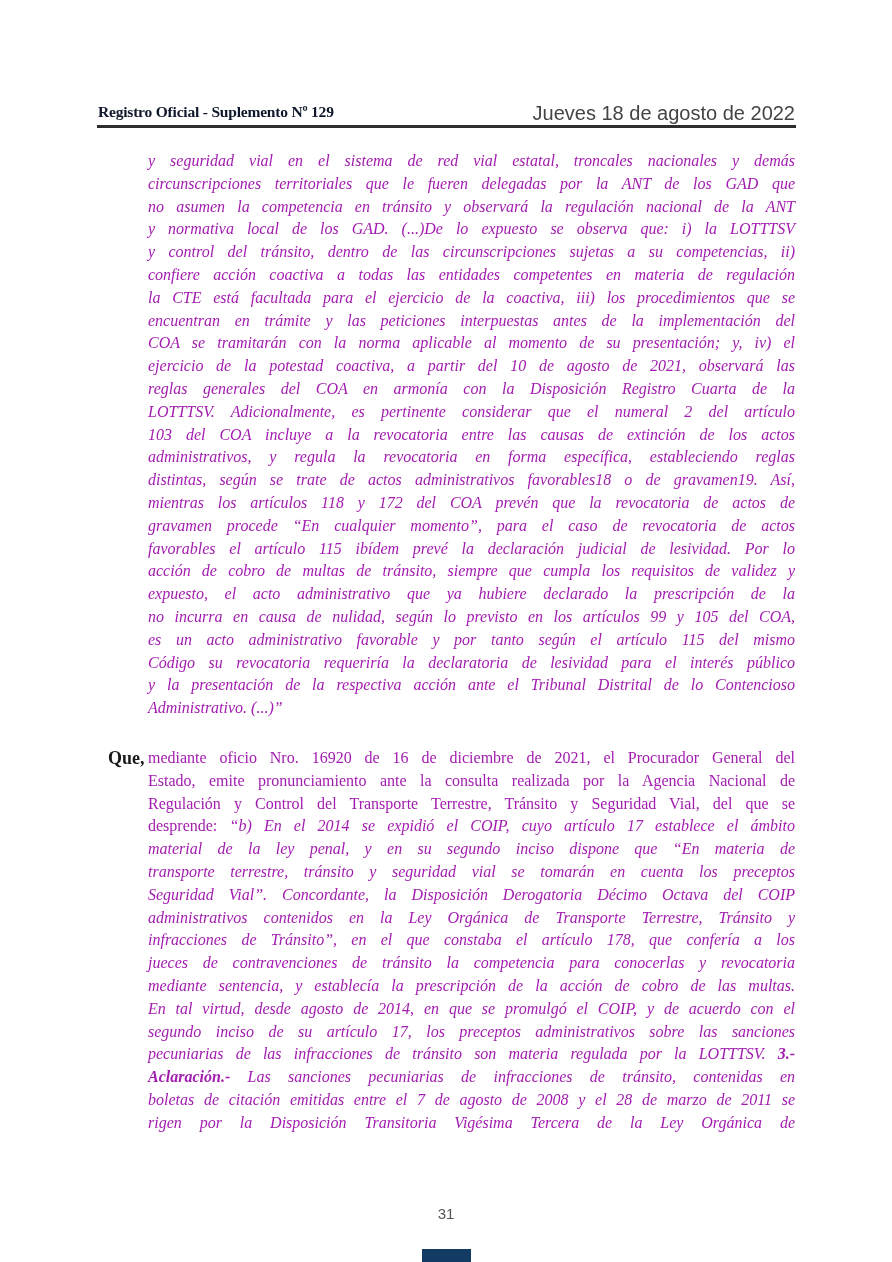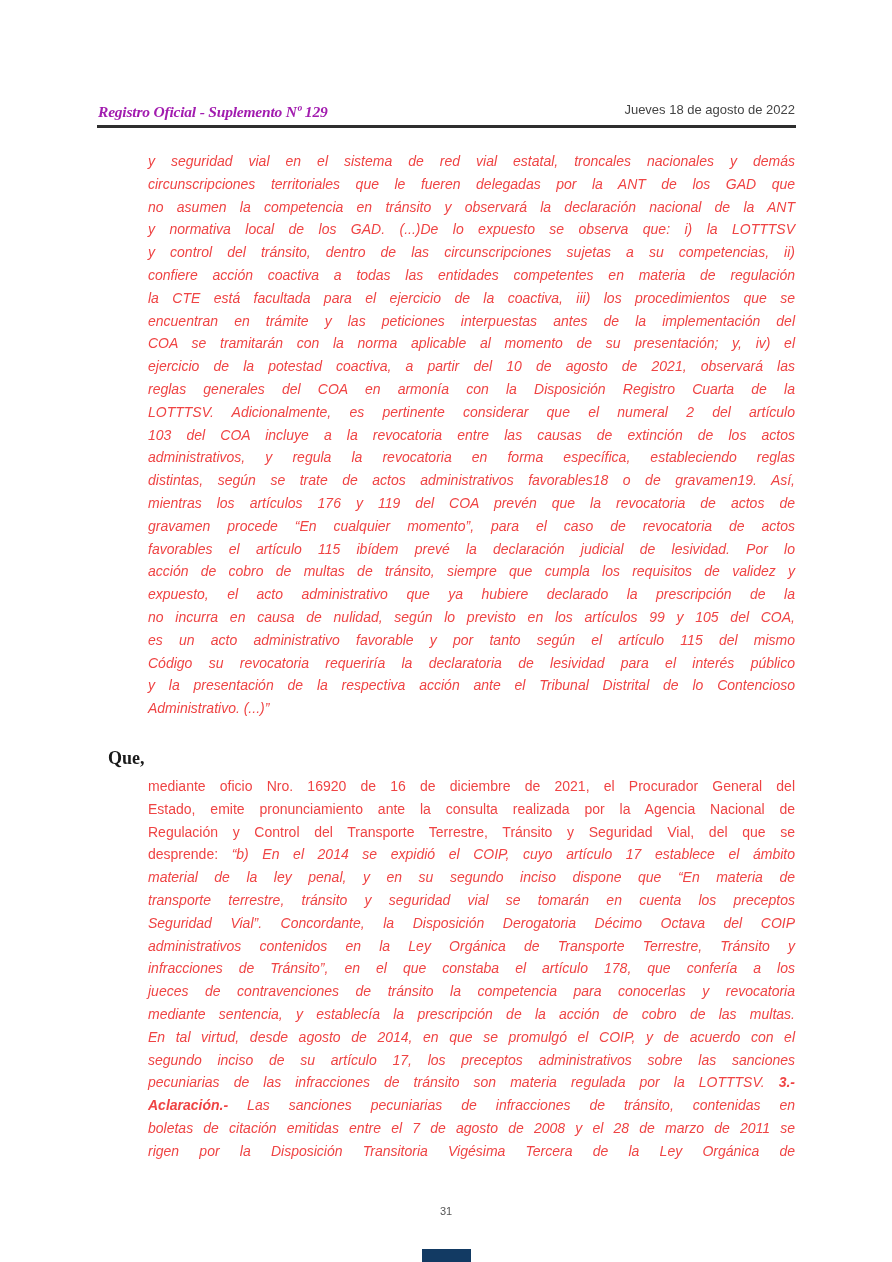--- a/index.html
+++ b/index.html
@@ -3,78 +3,78 @@
 <meta charset="utf-8">
 <style>
   html, body { margin: 0; padding: 0; background: #ffffff; }
   body { width: 892px; height: 1262px; position: relative; overflow: hidden; }
   .header {
     position: absolute; left: 98px; top: 103px; width: 697px; height: 22px;
   }
   .header-left {
     position: absolute; left: 0; top: 0;
     font-family: "Liberation Serif", serif; font-weight: bold; font-size: 15.5px;
-    color: #a21caf; letter-spacing: -0.2px; font-style: italic;
+    color: #0f172a; letter-spacing: -0.2px;
   }
   .header-right {
     position: absolute; right: 0; top: -1px;
-    font-family: "Liberation Sans", sans-serif; font-size: 13px; color: #444444;
+    font-family: "Liberation Sans", sans-serif; font-size: 20px; color: #444444;
   }
   .header-rule {
     position: absolute; left: 97px; top: 125px; width: 699px; height: 3px; background: #2e2e2e;
   }
   .text-block {
     position: absolute;
-    font-family: Liberation Sans, sans-serif; font-size: 14px; line-height: 22.8px;
-    color: #ef4444; text-align: justify;
+    font-family: Liberation Serif, serif; font-size: 16px; line-height: 22.8px;
+    color: #a21caf; text-align: justify;
   }
   .quote1 { left: 148px; top: 150px; width: 647px; font-style: italic; }
   .quote1 .line, .para2 .line { display: block; text-align: justify; text-align-last: justify; white-space: nowrap; }
   .quote1 .line.last, .para2 .line.last { text-align-last: left; }
   .para2-label {
     position: absolute; left: 108px; top: 747px;
     font-family: "Liberation Serif", serif; font-weight: bold; font-size: 18px; line-height: 22.8px; color: #1a1a1a;
   }
-  .para2 { left: 148px; top: 775px; width: 647px; }
+  .para2 { left: 148px; top: 747px; width: 647px; }
   .it { font-style: italic; }
   .bold { font-weight: bold; }
   .page-number {
     position: absolute; left: 0; width: 892px; top: 1205px; text-align: center;
-    font-family: "Liberation Sans", sans-serif; font-size: 11px; color: #555555;
+    font-family: "Liberation Sans", sans-serif; font-size: 15px; color: #555555;
   }
   .footer-tab {
     position: absolute; left: 422px; top: 1249px; width: 49px; height: 13px; background: #123a63;
   }
 </style>
 </head>
 <body>
 
 <div class="header">
   <span class="header-left">Registro Oficial - Suplemento Nº 129</span>
   <span class="header-right">Jueves 18 de agosto de 2022</span>
 </div>
 <div class="header-rule"></div>
 
 <div class="text-block quote1">
   <span class="line">y seguridad vial en el sistema de red vial estatal, troncales nacionales y demás</span>
   <span class="line">circunscripciones territoriales que le fueren delegadas por la ANT de los GAD que</span>
-  <span class="line">no asumen la competencia en tránsito y observará la declaración nacional de la ANT</span>
+  <span class="line">no asumen la competencia en tránsito y observará la regulación nacional de la ANT</span>
   <span class="line">y normativa local de los GAD. (...)De lo expuesto se observa que: i) la LOTTTSV</span>
   <span class="line">y control del tránsito, dentro de las circunscripciones sujetas a su competencias, ii)</span>
   <span class="line">confiere acción coactiva a todas las entidades competentes en materia de regulación</span>
   <span class="line">la CTE está facultada para el ejercicio de la coactiva, iii) los procedimientos que se</span>
   <span class="line">encuentran en trámite y las peticiones interpuestas antes de la implementación del</span>
   <span class="line">COA se tramitarán con la norma aplicable al momento de su presentación; y, iv) el</span>
   <span class="line">ejercicio de la potestad coactiva, a partir del 10 de agosto de 2021, observará las</span>
   <span class="line">reglas generales del COA en armonía con la Disposición Registro Cuarta de la</span>
   <span class="line">LOTTTSV. Adicionalmente, es pertinente considerar que el numeral 2 del artículo</span>
   <span class="line">103 del COA incluye a la revocatoria entre las causas de extinción de los actos</span>
   <span class="line">administrativos, y regula la revocatoria en forma específica, estableciendo reglas</span>
   <span class="line">distintas, según se trate de actos administrativos favorables18 o de gravamen19. Así,</span>
-  <span class="line">mientras los artículos 176 y 119 del COA prevén que la revocatoria de actos de</span>
+  <span class="line">mientras los artículos 118 y 172 del COA prevén que la revocatoria de actos de</span>
   <span class="line">gravamen procede “En cualquier momento”, para el caso de revocatoria de actos</span>
   <span class="line">favorables el artículo 115 ibídem prevé la declaración judicial de lesividad. Por lo</span>
   <span class="line">acción de cobro de multas de tránsito, siempre que cumpla los requisitos de validez y</span>
   <span class="line">expuesto, el acto administrativo que ya hubiere declarado la prescripción de la</span>
   <span class="line">no incurra en causa de nulidad, según lo previsto en los artículos 99 y 105 del COA,</span>
   <span class="line">es un acto administrativo favorable y por tanto según el artículo 115 del mismo</span>
   <span class="line">Código su revocatoria requeriría la declaratoria de lesividad para el interés público</span>
   <span class="line">y la presentación de la respectiva acción ante el Tribunal Distrital de lo Contencioso</span>
   <span class="line last">Administrativo. (...)”</span>
 </div>

